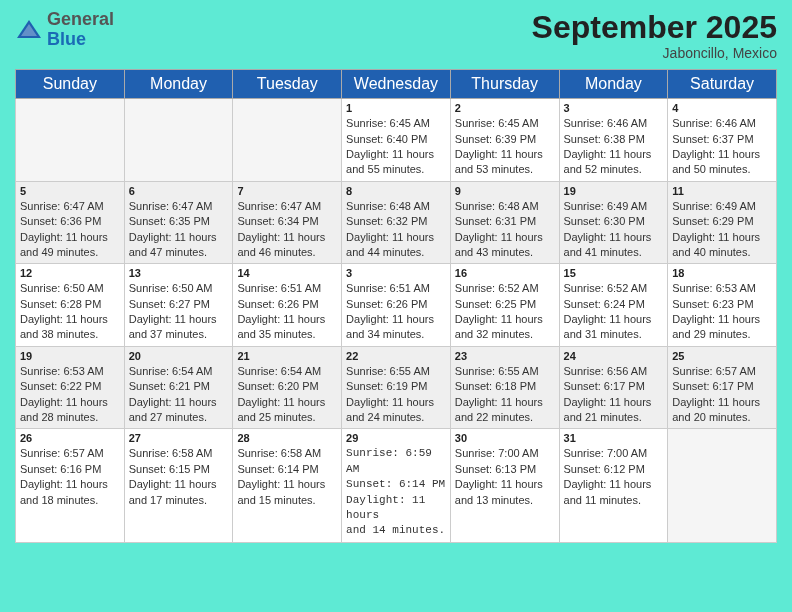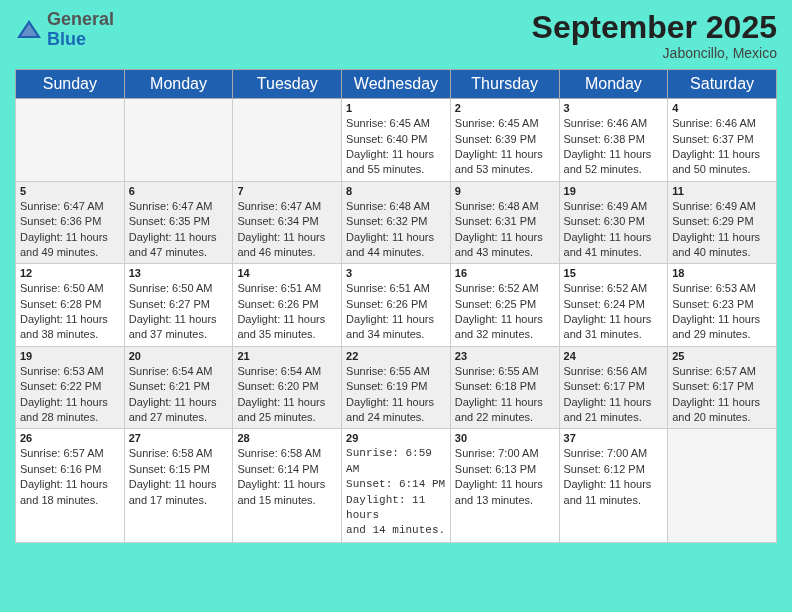--- a/index.html
+++ b/index.html
@@ -342,21 +342,21 @@
 and 14 minutes.</div>
           </td>
           <td>
             <div class="day-number">30</div>
             <div class="day-info" style="white-space: pre-line;">Sunrise: 7:00 AM
 Sunset: 6:13 PM
 Daylight: 11 hours
 and 13 minutes.</div>
           </td>
           <td>
-            <div class="day-number">37</div>
+            <div class="day-number">31</div>
             <div class="day-info" style="white-space: pre-line;">Sunrise: 7:00 AM
 Sunset: 6:12 PM
 Daylight: 11 hours
 and 11 minutes.</div>
           </td>
           <td class="empty"></td>
         </tr>
       </tbody>
   </table>
 </div>

